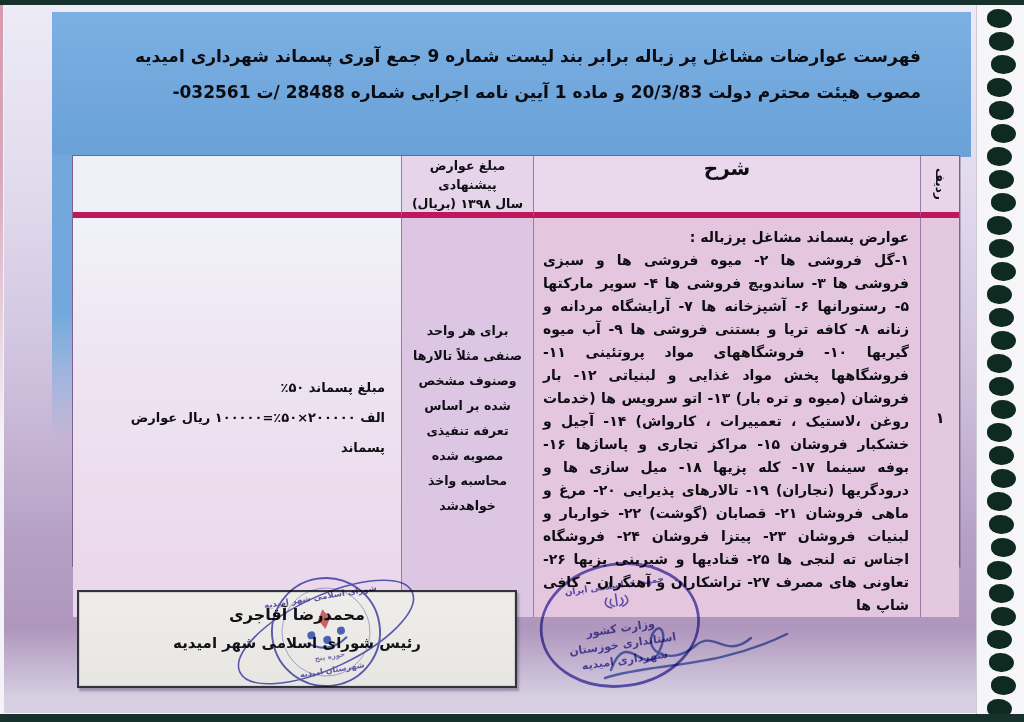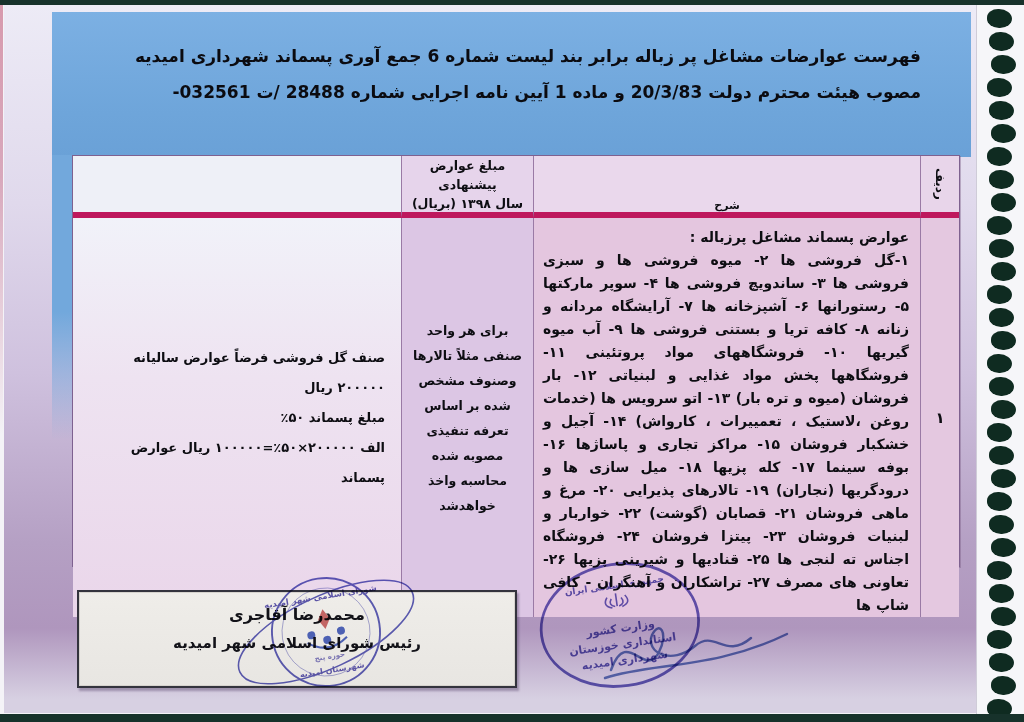--- a/index.html
+++ b/index.html
@@ -36,22 +36,22 @@
   .tariff-table{position:absolute;left:68px;top:150px;width:888px;height:412px;
       border:1px solid #7e6190;background:#e6cde4;display:grid;direction:ltr;
       grid-template-columns:329px 132px 387px 1fr;grid-template-rows:62px 1fr;
       box-shadow:1px 1px 0 rgba(120,90,130,.4);}
   .cell{border-right:1px solid #9a7aa5;border-bottom:6px solid #be185d;position:relative;color:#0d0d12;}
   .cell.last-col{border-right:none;}
   .cell.body-row{border-bottom:none;}
   .c-example-h{background:#eef0f7;}
   .c-fee-h{background:#e6d4eb;display:flex;flex-direction:column;align-items:center;justify-content:center;
       direction:rtl;font-size:12.5px;font-weight:700;line-height:19px;text-align:center;}
-  .c-desc-h{background:#ead8ec;display:flex;align-items:flex-end;justify-content:center;
-      font-size:11px;font-weight:700;direction:rtl;}
+  .c-desc-h{background:#ead8ec;display:flex;align-items:flex-start;justify-content:center;
+      font-size:20px;font-weight:700;direction:rtl;}
   .c-radif-h{background:#e8d5ea;display:flex;align-items:center;justify-content:center;}
   .c-radif-h .rot{transform:rotate(90deg);font-size:12px;font-weight:700;white-space:nowrap;direction:rtl;}
   .c-example-b{background:linear-gradient(180deg,#f1f2f9 0%,#eee3f1 40%,#ead6ea 100%);
       display:flex;flex-direction:column;justify-content:center;direction:rtl;text-align:right;
       padding:0 16px;font-size:13px;font-weight:700;line-height:30px;}
   .c-fee-b{background:#dcc6e4;display:flex;flex-direction:column;justify-content:center;align-items:center;
       direction:rtl;text-align:center;font-size:12.5px;font-weight:700;line-height:25px;}
   .c-desc-b{background:#e4c6df;direction:rtl;padding:7px 11px 0 9px;}
   .c-desc-b .desc-title{font-size:14px;font-weight:700;text-align:right;line-height:24px;}
   .c-desc-b .desc-text{font-size:14px;font-weight:700;text-align:justify;text-align-last:right;line-height:23px;}
@@ -75,21 +75,21 @@
   svg text{font-family:"DejaVu Sans",sans-serif;font-weight:700;fill:#4c44ad;}
 </style>
 </head>
 <body>
 
 <div class="stage">
 
   <div class="page">
 
     <div class="header-box">
-      <div class="h-line">فهرست عوارضات مشاغل پر زباله برابر بند لیست شماره 6 جمع آوری پسماند شهرداری امیدیه</div>
+      <div class="h-line">فهرست عوارضات مشاغل پر زباله برابر بند لیست شماره 9 جمع آوری پسماند شهرداری امیدیه</div>
       <div class="h-line">مصوب هیئت محترم دولت 20/3/83 و ماده 1 آیین نامه اجرایی شماره 28488 /ت 032561-</div>
     </div>
 
     <div class="blue-strip"></div>
 
     <div class="tariff-table">
 
       <div class="cell c-example-h"></div>
       <div class="cell c-fee-h">
         <span>مبلغ عوارض</span>
@@ -97,21 +97,20 @@
         <span>سال ۱۳۹۸ (بریال)</span>
       </div>
       <div class="cell c-desc-h">
         <span>شرح</span>
       </div>
       <div class="cell c-radif-h last-col">
         <span class="rot">ردیف</span>
       </div>
 
       <div class="cell c-example-b body-row">
-        <div>صنف گل فروشی فرضاً عوارض سالیانه ۲۰۰۰۰۰ ریال</div>
         <div>مبلغ پسماند ۵۰٪</div>
         <div>الف ۲۰۰۰۰۰×۵۰٪=۱۰۰۰۰۰ ریال عوارض پسماند</div>
       </div>
       <div class="cell c-fee-b body-row">
         <div>برای هر واحد</div>
         <div>صنفی مثلاً تالارها</div>
         <div>وصنوف مشخص</div>
         <div>شده بر اساس</div>
         <div>تعرفه تنفیذی</div>
         <div>مصوبه شده</div>

